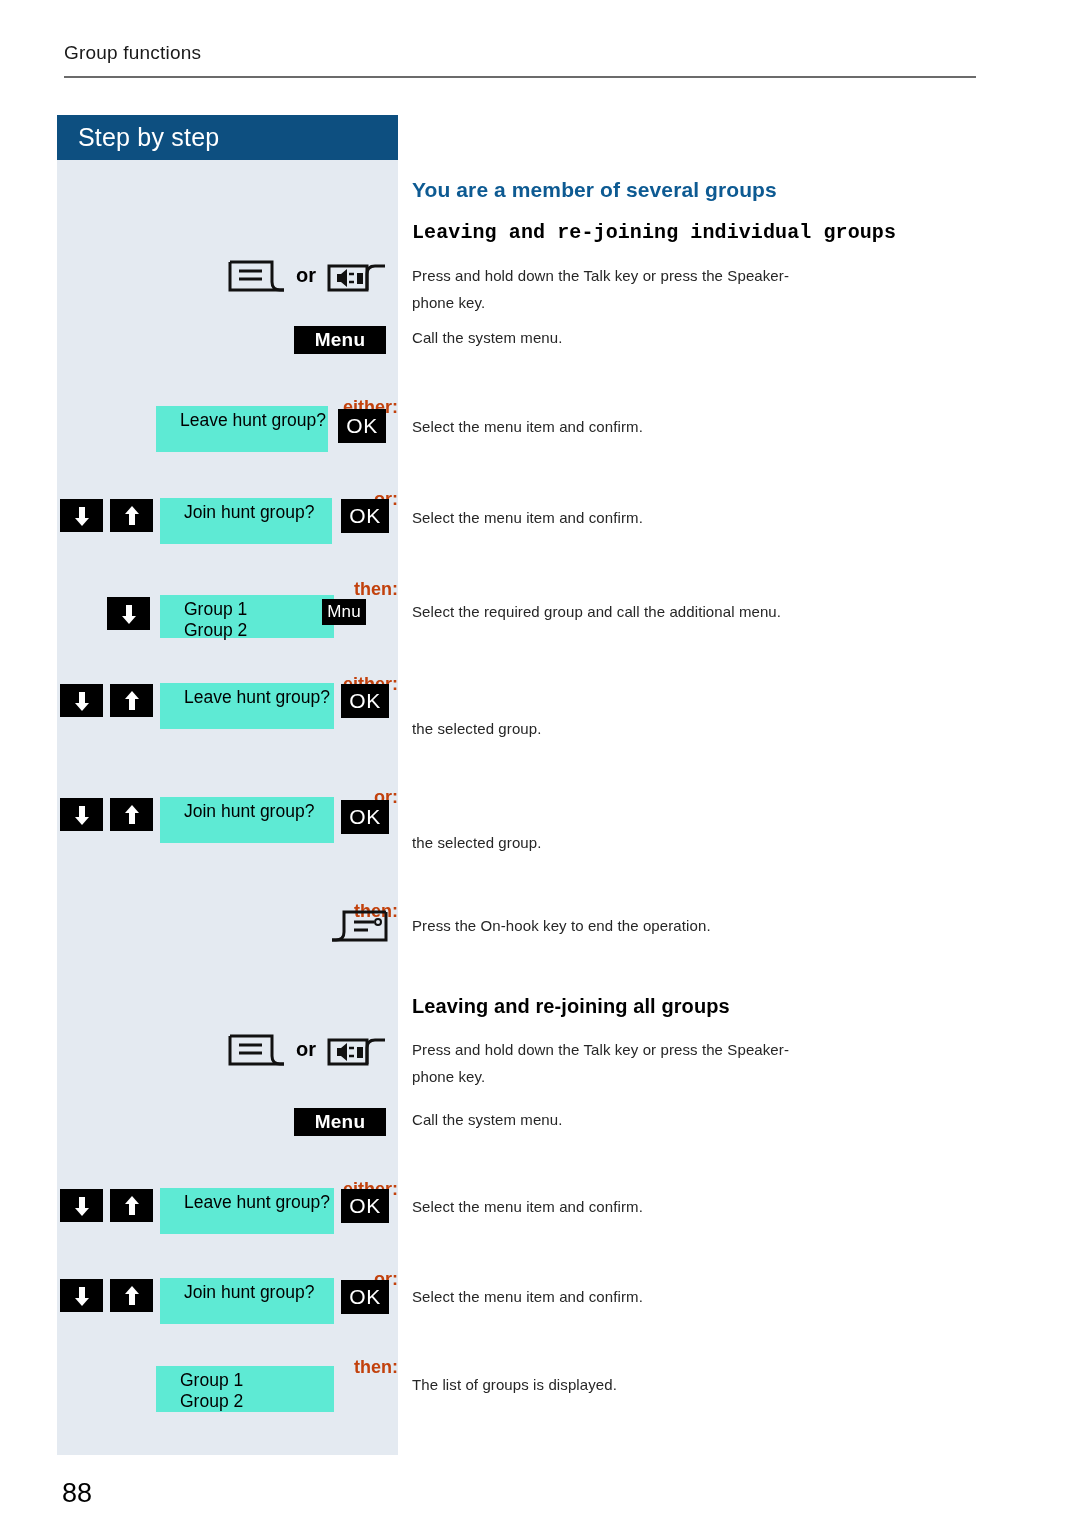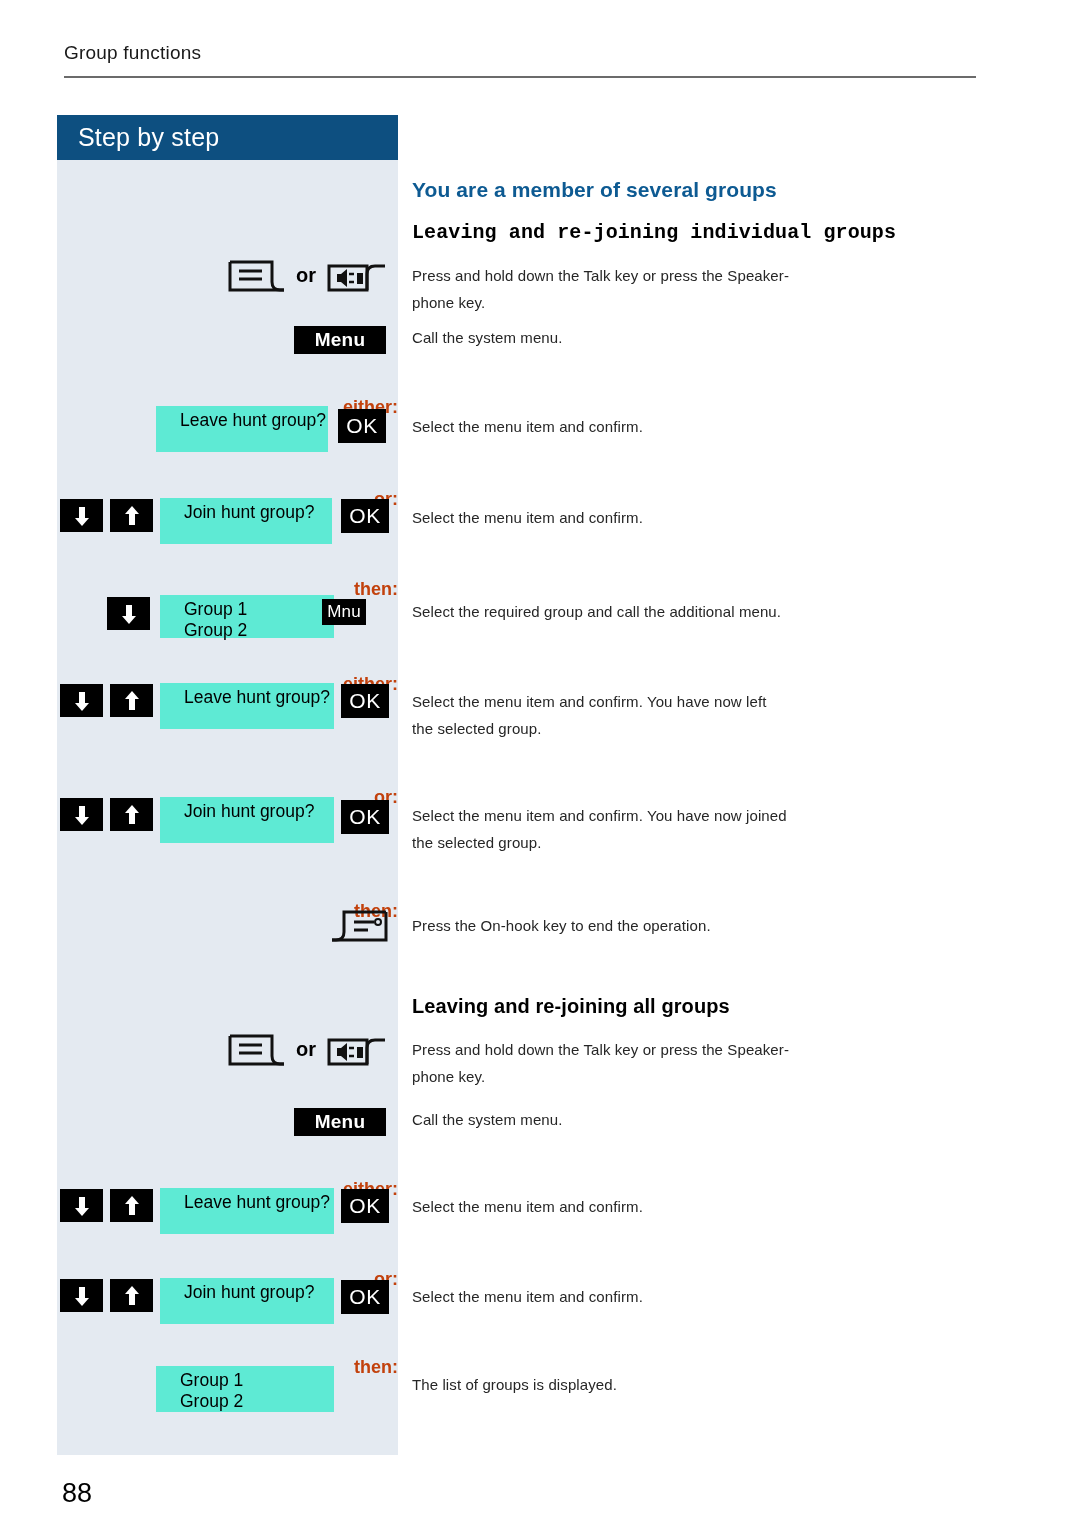--- a/index.html
+++ b/index.html
@@ -235,42 +235,42 @@
 <div class="arrow-key" style="left:110px; top:684px;">
   <svg width="18" height="22" viewBox="0 0 18 22">
       <path d="M9 1 l7 8 h-4 v11 h-6 v-11 h-4 z" fill="#fff"></path>
     </svg>
 </div>
 <div class="display-box" style="left:160px; top:683px; width:174px; height:46px;">
   <div class="display-line">Leave hunt group?</div>
 </div>
 <div class="softkey ok" style="left:341px; top:684px;">OK</div>
 <div class="body-text" style="left:412px; top:688px; width:578px;">
-  <span>Select the menu item and confirm. You have now left</span><br>
+  <br>
   <span>the selected group.</span>
 </div>
 
 <div class="connector" style="top:758px; width:341px; left:57px;">or:</div>
 
 <div class="arrow-key" style="left:60px; top:798px;">
   <svg width="18" height="22" viewBox="0 0 18 22">
       <path d="M6 2 h6 v11 h4 l-7 8 l-7 -8 h4 z" fill="#fff"></path>
     </svg>
 </div>
 <div class="arrow-key" style="left:110px; top:798px;">
   <svg width="18" height="22" viewBox="0 0 18 22">
       <path d="M9 1 l7 8 h-4 v11 h-6 v-11 h-4 z" fill="#fff"></path>
     </svg>
 </div>
 <div class="display-box" style="left:160px; top:797px; width:174px; height:46px;">
   <div class="display-line">Join hunt group?</div>
 </div>
 <div class="softkey ok" style="left:341px; top:800px;">OK</div>
 <div class="body-text" style="left:412px; top:802px; width:578px;">
-  <span>Select the menu item and confirm. You have now joined</span><br>
+  <br>
   <span>the selected group.</span>
 </div>
 
 <div class="connector" style="top:872px; width:341px; left:57px;">then:</div>
 
 <div class="key-icon" style="left:330px; top:910px;">
   <svg width="58" height="36" viewBox="0 0 58 36">
     <path d="M56 2 H14 V22 Q14 30 6 30 H2" fill="none" stroke="#111" stroke-width="3"></path>
     <path d="M56 2 V30 H2" fill="none" stroke="#111" stroke-width="3"></path>
     <line x1="24" y1="12" x2="44" y2="12" stroke="#111" stroke-width="3"></line>

